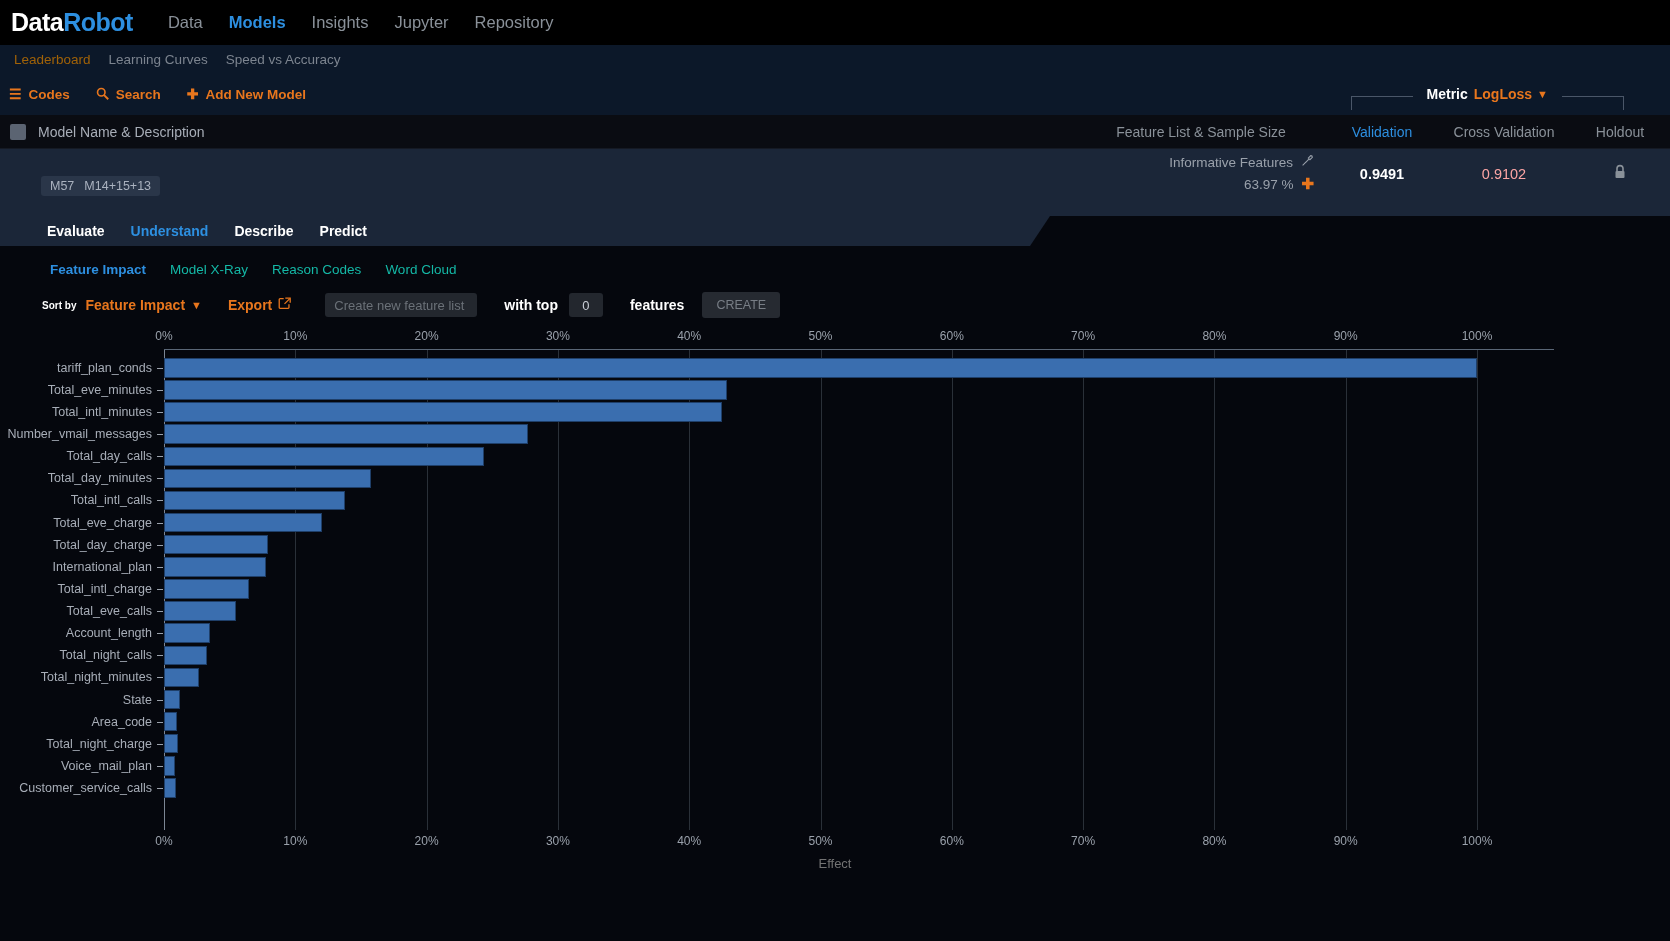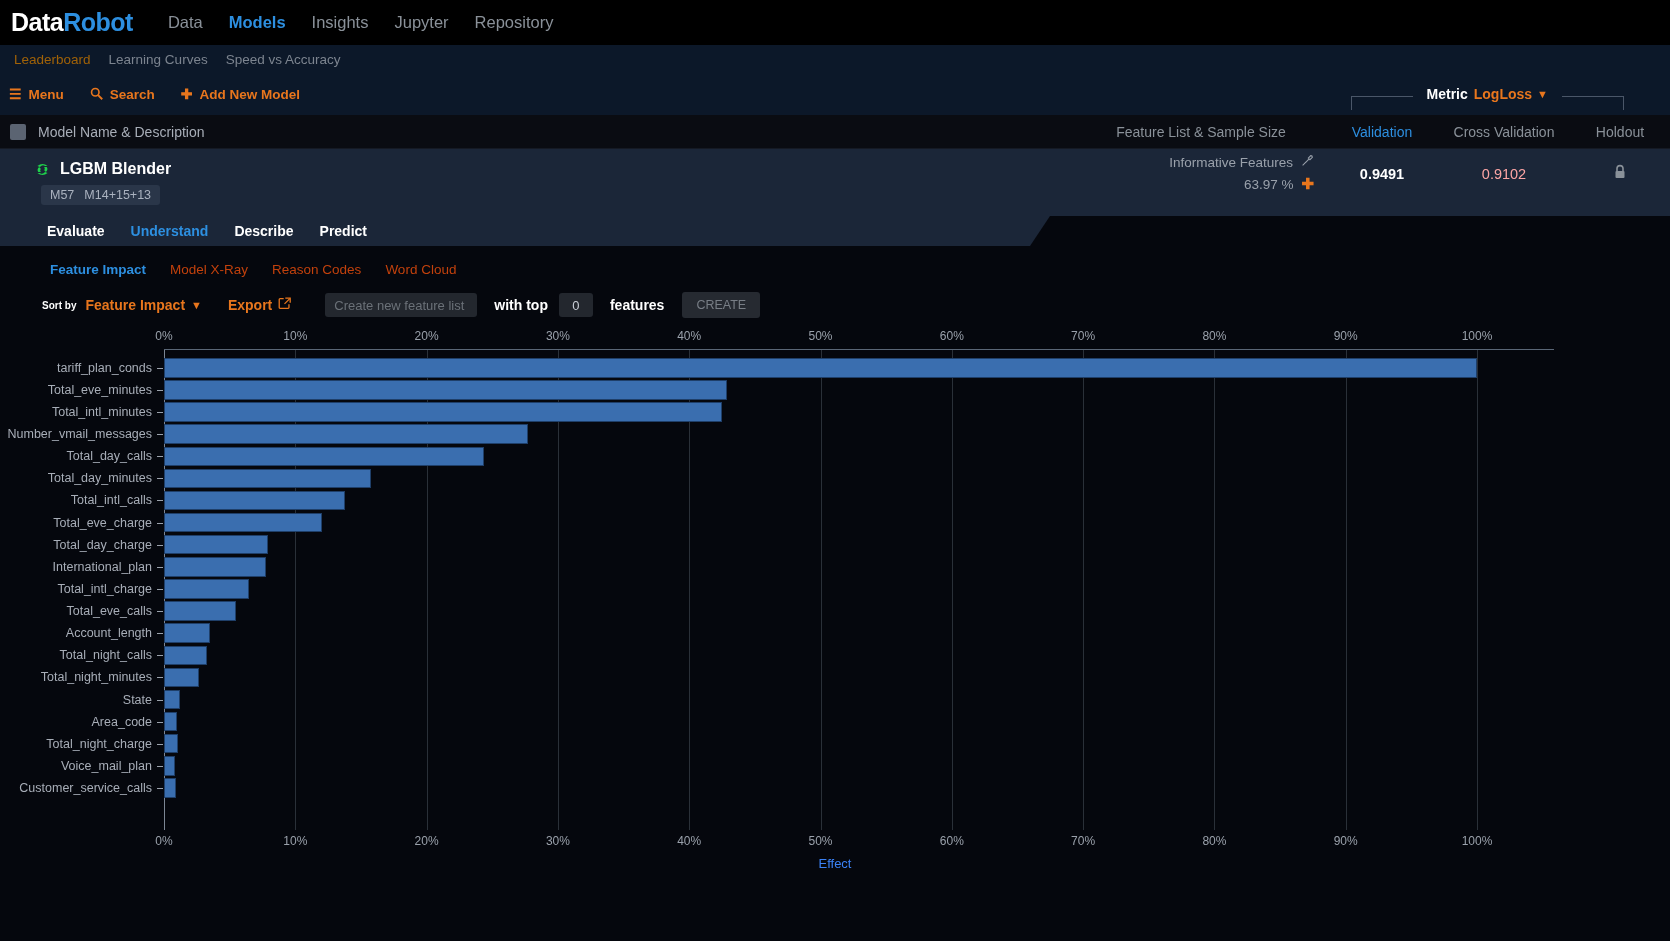--- a/index.html
+++ b/index.html
@@ -123,37 +123,37 @@
   }
   .mtabs a {
     color: #ffffff; font-size: 14px; font-weight: bold;
     text-decoration: none; padding: 0 13px;
   }
   .mtabs a.active { color: #2d8fe0; }
 
   
   .itabs { height: 32px; display: flex; align-items: center;
            padding-left: 38px; background: #05070d; margin-top: 7px; }
-  .itabs a { color: #c2410c; font-size: 13.5px; text-decoration: none; padding: 0 12px; }
+  .itabs a { color: #14b8a6; font-size: 13.5px; text-decoration: none; padding: 0 12px; }
   .itabs a.active { color: #2d8fe0; font-weight: bold; }
 
   
   .toolbar { height: 40px; display: flex; align-items: center;
              padding-left: 10px; gap: 0; background: #05070d; }
   .tb-label { color: #ffffff; font-size: 10px; font-weight: bold; margin-left: 32px; }
   .tb-link { color: #e8761d; font-size: 14px; font-weight: bold;
              margin-left: 9px; cursor: pointer; display: flex;
              align-items: center; gap: 6px; }
   .tb-input {
     width: 152px; height: 24px; background: #23272e; border: none;
     border-radius: 3px; color: #c8cdd6; font-size: 13px;
     padding: 0 9px; margin-left: 34px; font-family: "Liberation Sans", sans-serif;
   }
   .tb-input::placeholder { color: #6b7178; }
-  .tb-mid { color: #ffffff; font-size: 14px; font-weight: bold; margin-left: 17px; }
+  .tb-mid { color: #ffffff; font-size: 14px; font-weight: bold; margin-left: 27px; }
   .tb-num {
     width: 34px; height: 24px; background: #23272e; border: none;
     border-radius: 3px; color: #c8cdd6; font-size: 13px;
     text-align: center; margin-left: 11px; font-family: "Liberation Sans", sans-serif;
   }
   .tb-create {
     margin-left: 18px; background: #262a31; color: #787e86;
     font-size: 12.5px; border: none; border-radius: 3px;
     padding: 6px 14px; cursor: pointer; font-family: "Liberation Sans", sans-serif;
   }
@@ -169,21 +169,21 @@
   .plotframe {
     position: absolute; left: 164px; top: 20px; width: 1390px; height: 480px;
     border-top: 1px solid #5a6676;
   }
   .gridline { position: absolute; top: 0; bottom: 0; width: 1px;
               background: #2a3038; }
   .bar { position: absolute; background: #3a6eaf; border: 1px solid #1f3f69; }
   .ylabel { position: absolute; right: 0; font-size: 12.5px;
             color: #a8aeb8; white-space: nowrap; transform: translateY(-50%); }
   .ytick { position: absolute; width: 6px; height: 1px; background: #9aa1ab; }
-  .xtitle { position: absolute; font-size: 13px; color: #3b82f6;
+  .xtitle { position: absolute; font-size: 13px; color: #737373;
             left: 0; right: 0; text-align: center; }
 </style>
 </head>
 <body>
 
 <div class="topnav">
   <div class="logo">
     <span class="w">Data</span><span class="b">Robot</span>
   </div>
   <a href="#">Data</a>
@@ -195,21 +195,21 @@
 
 <div class="subnav">
   <a href="#" class="active">Leaderboard</a>
   <a href="#">Learning Curves</a>
   <a href="#">Speed vs Accuracy</a>
 </div>
 
 <div class="actionbar">
   <div class="act">
     <span class="gly">☰</span>
-    <span>Menu</span>
+    <span>Codes</span>
   </div>
   <div class="act">
     <span class="gly">
       <svg width="13" height="13" viewBox="0 0 16 16">
           <circle cx="6.5" cy="6.5" r="4.6" fill="none" stroke="#e8761d" stroke-width="2"></circle>
           <line x1="10" y1="10" x2="15" y2="15" stroke="#e8761d" stroke-width="2.4"></line>
         </svg>
     </span>
     <span>Search</span>
   </div>
@@ -231,31 +231,20 @@
   <span class="t1">Model Name &amp; Description</span>
   <div class="cols">
     <span class="c-feat">Feature List &amp; Sample Size</span>
     <span class="c-val on">Validation</span>
     <span class="c-cv">Cross Validation</span>
     <span class="c-ho">Holdout</span>
   </div>
 </div>
 
 <div class="modelrow">
-  <div class="mname">
-    <span class="blender-icon">
-      <svg width="17" height="17" viewBox="0 0 20 20">
-        <path d="M4 6 Q10 1 16 6 L13 6 Q10 3.5 7 7 Z" fill="#1fd14b"></path>
-        <path d="M16 14 Q10 19 4 14 L7 14 Q10 16.5 13 13 Z" fill="#1fd14b"></path>
-        <path d="M5 13 Q3 10 6 7 L8 9 Q6.5 11 8 13 Z" fill="#1fd14b"></path>
-        <path d="M15 7 Q17 10 14 13 L12 11 Q13.5 9 12 7 Z" fill="#1fd14b"></path>
-      </svg>
-    </span>
-    <span class="txt">LGBM Blender</span>
-  </div>
   <div class="chipwrap">
     <span>M57</span>
     <span>M14+15+13</span>
   </div>
   <div class="modelstats">
     <div class="featcell">
       <div class="featline1">
         <span>Informative Features</span>
         <span>
           <svg width="13" height="13" viewBox="0 0 16 16">

